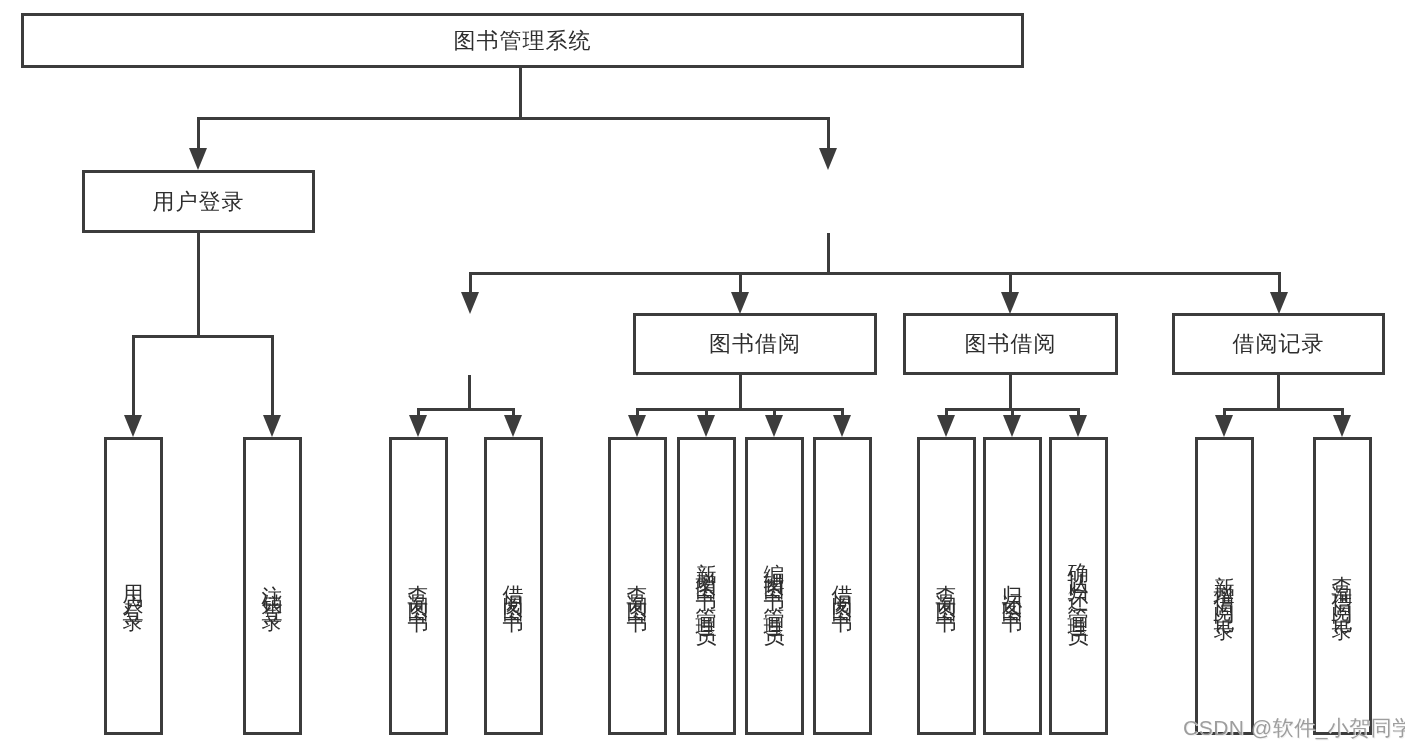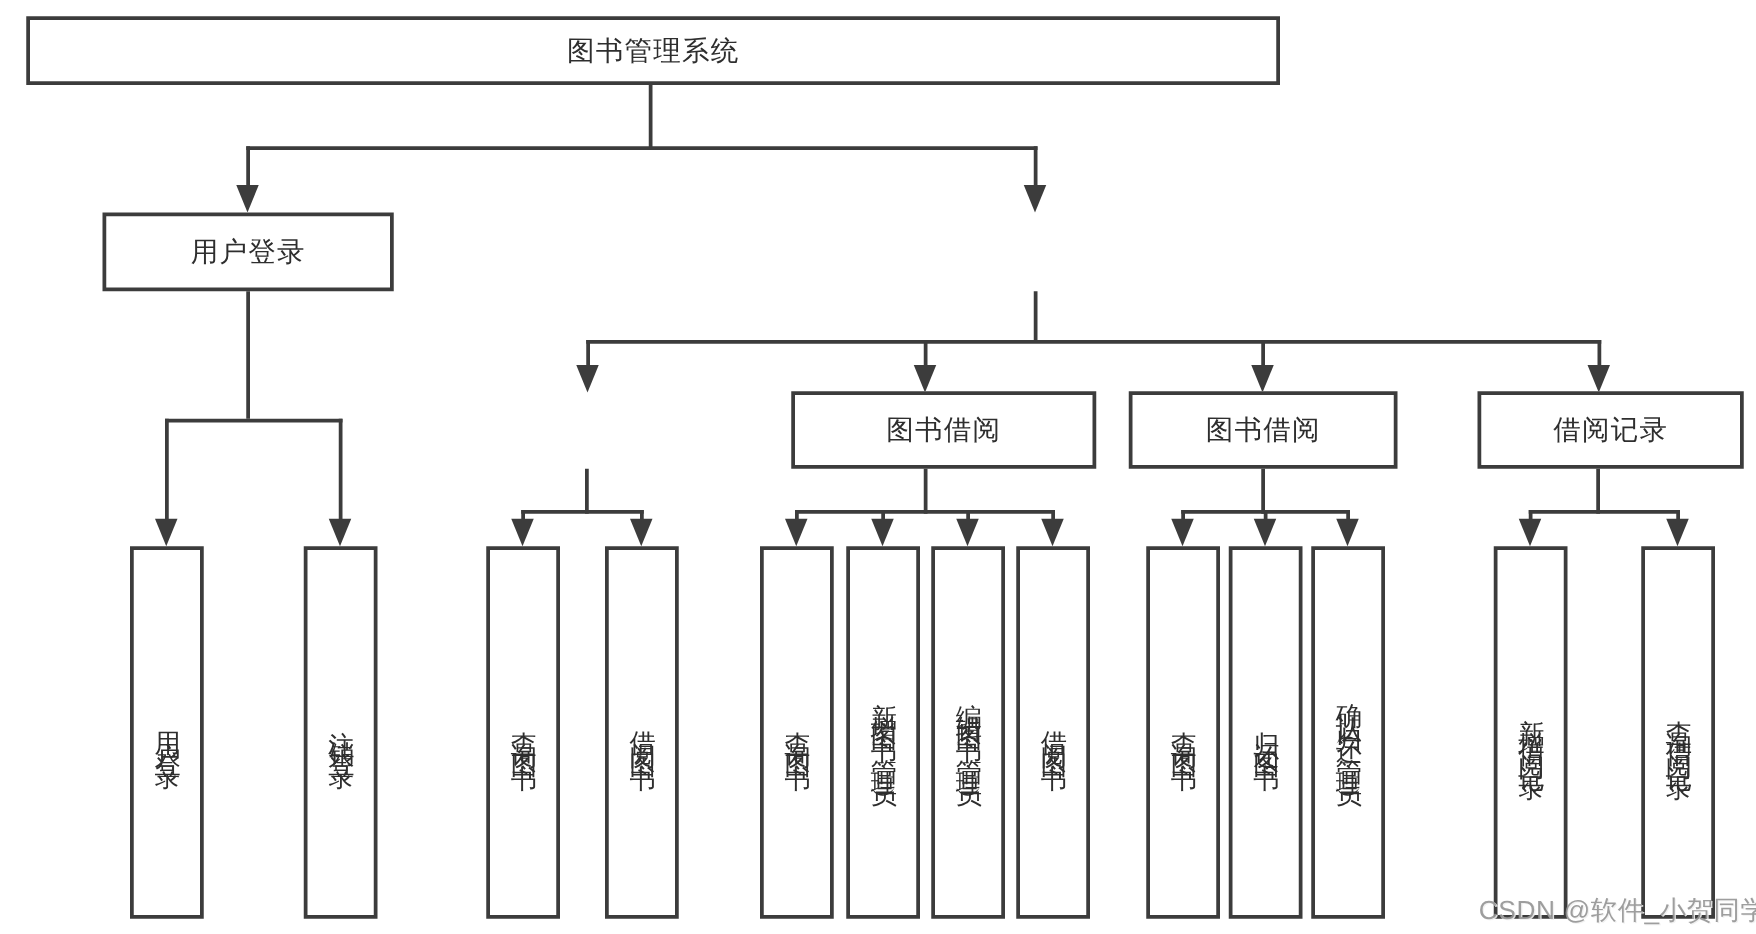--- a/index.html
+++ b/index.html
@@ -100,21 +100,21 @@
   <div class="ah" style="left:1001px; top:292px;"></div>
   <div class="line" style="left:1278px; top:272px; width:3px; height:22px;"></div>
   <div class="ah" style="left:1270px; top:292px;"></div>
 
   <div class="node" style="left:633px; top:313px; width:244px; height:62px;">
     <span class="hlabel">图书借阅</span>
   </div>
   <div class="node" style="left:903px; top:313px; width:215px; height:62px;">
     <span class="hlabel">图书借阅</span>
   </div>
-  <div class="node" style="left:1172px; top:313px; width:213px; height:62px;margin-left:10px;">
+  <div class="node" style="left:1172px; top:313px; width:213px; height:62px;">
     <span class="hlabel">借阅记录</span>
   </div>
 
   <div class="line" style="left:468px; top:375px; width:3px; height:36px;"></div>
   <div class="line" style="left:417px; top:408px; width:98px; height:3px;"></div>
   <div class="line" style="left:417px; top:408px; width:3px; height:12px;"></div>
   <div class="ah" style="left:409px; top:415px;"></div>
   <div class="line" style="left:512px; top:408px; width:3px; height:12px;"></div>
   <div class="ah" style="left:504px; top:415px;"></div>
 

